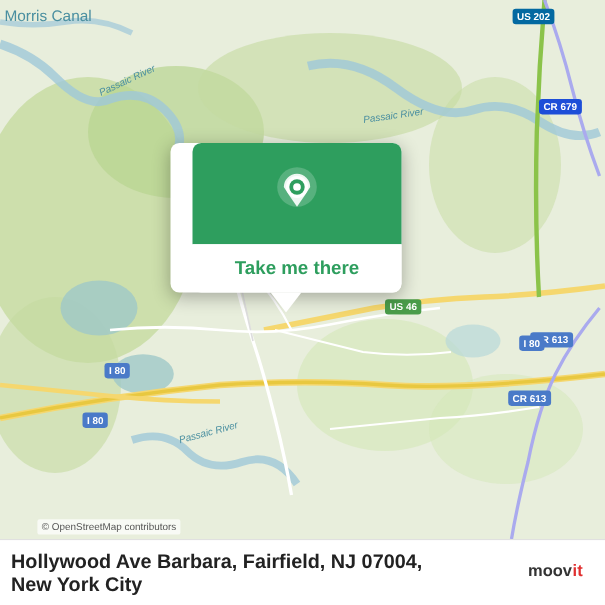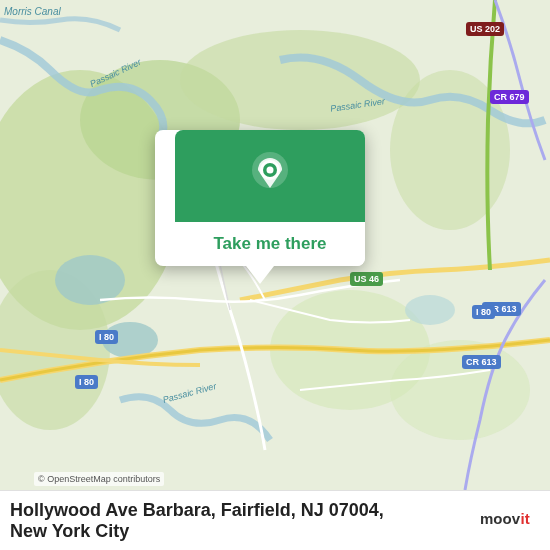--- a/index.html
+++ b/index.html
@@ -146,24 +146,24 @@
     <path d="M200,160 Q210,200 215,240 Q222,275 230,310" fill="none" stroke="#dddddd" stroke-width="1.5"></path>
 
     <path d="M100,300 Q150,295 200,300 Q250,305 300,295 Q350,285 400,280" fill="none" stroke="#ffffff" stroke-width="2.5"></path>
     <path d="M300,390 Q350,385 400,380 Q440,378 490,370" fill="none" stroke="#ffffff" stroke-width="2"></path>
     <path d="M160,200 Q200,220 230,250 Q250,270 265,300" fill="none" stroke="#ffffff" stroke-width="2"></path>
     <path d="M250,300 Q290,310 330,320 Q370,325 410,320" fill="none" stroke="#ffffff" stroke-width="2"></path>
 
     <path d="M0,350 Q50,355 100,360 Q150,365 200,365" fill="none" stroke="#f5d76e" stroke-width="4"></path>
   </svg>
 
-  <div style="position:absolute; top:8px; left:466px; background:#7f1d1d; color:white; font-size:9px; font-weight:bold; padding:2px 4px; border-radius:3px;margin-top:14px;">
+  <div style="position:absolute; top:8px; left:466px; background:#0369a1; color:white; font-size:9px; font-weight:bold; padding:2px 4px; border-radius:3px;">
     US 202
   </div>
-  <div style="position:absolute; top:90px; left:490px; background:#6d28d9; color:white; font-size:9px; font-weight:bold; padding:2px 4px; border-radius:3px;">
+  <div style="position:absolute; top:90px; left:490px; background:#1d4ed8; color:white; font-size:9px; font-weight:bold; padding:2px 4px; border-radius:3px;">
     CR 679
   </div>
   <div style="position:absolute; top:272px; left:350px; background:#4a9c4a; color:white; font-size:9px; font-weight:bold; padding:2px 4px; border-radius:3px;text-align:center;">
     US 46
   </div>
   <div style="position:absolute; top:302px; left:482px; background:#4a7ac8; color:white; font-size:9px; font-weight:bold; padding:2px 4px; border-radius:3px;">
     CR 613
   </div>
   <div style="position:absolute; top:355px; left:462px; background:#4a7ac8; color:white; font-size:9px; font-weight:bold; padding:2px 4px; border-radius:3px;">
     CR 613
@@ -180,21 +180,21 @@
 
   <div style="position:absolute; top:68px; left:88px; font-size:9px; color:#4a8fa0; font-style:italic; transform:rotate(-25deg); white-space:nowrap;">
     Passaic River
   </div>
   <div style="position:absolute; top:100px; left:330px; font-size:9px; color:#4a8fa0; font-style:italic; transform:rotate(-8deg); white-space:nowrap;">
     Passaic River
   </div>
   <div style="position:absolute; top:388px; left:162px; font-size:9px; color:#4a8fa0; font-style:italic; transform:rotate(-15deg); white-space:nowrap;">
     Passaic River
   </div>
-  <div style="position:absolute; top:6px; left:4px; font-size:10px; color:#4a8fa0; font-style:italic; white-space:nowrap;">
+  <div style="position:absolute; top:6px; left:4px; font-size:14px; color:#4a8fa0; white-space:nowrap;">
     Morris Canal
   </div>
 
   <div class="popup-card">
     <div class="popup-green-area">
 
       <svg class="pin-icon" viewBox="0 0 44 54" fill="none" xmlns="http://www.w3.org/2000/svg">
         <ellipse cx="22" cy="22" rx="18" ry="18" fill="rgba(255,255,255,0.2)"></ellipse>
         <circle cx="22" cy="22" r="10" fill="white"></circle>
         <circle cx="22" cy="22" r="5" fill="#2e9e5e"></circle>

